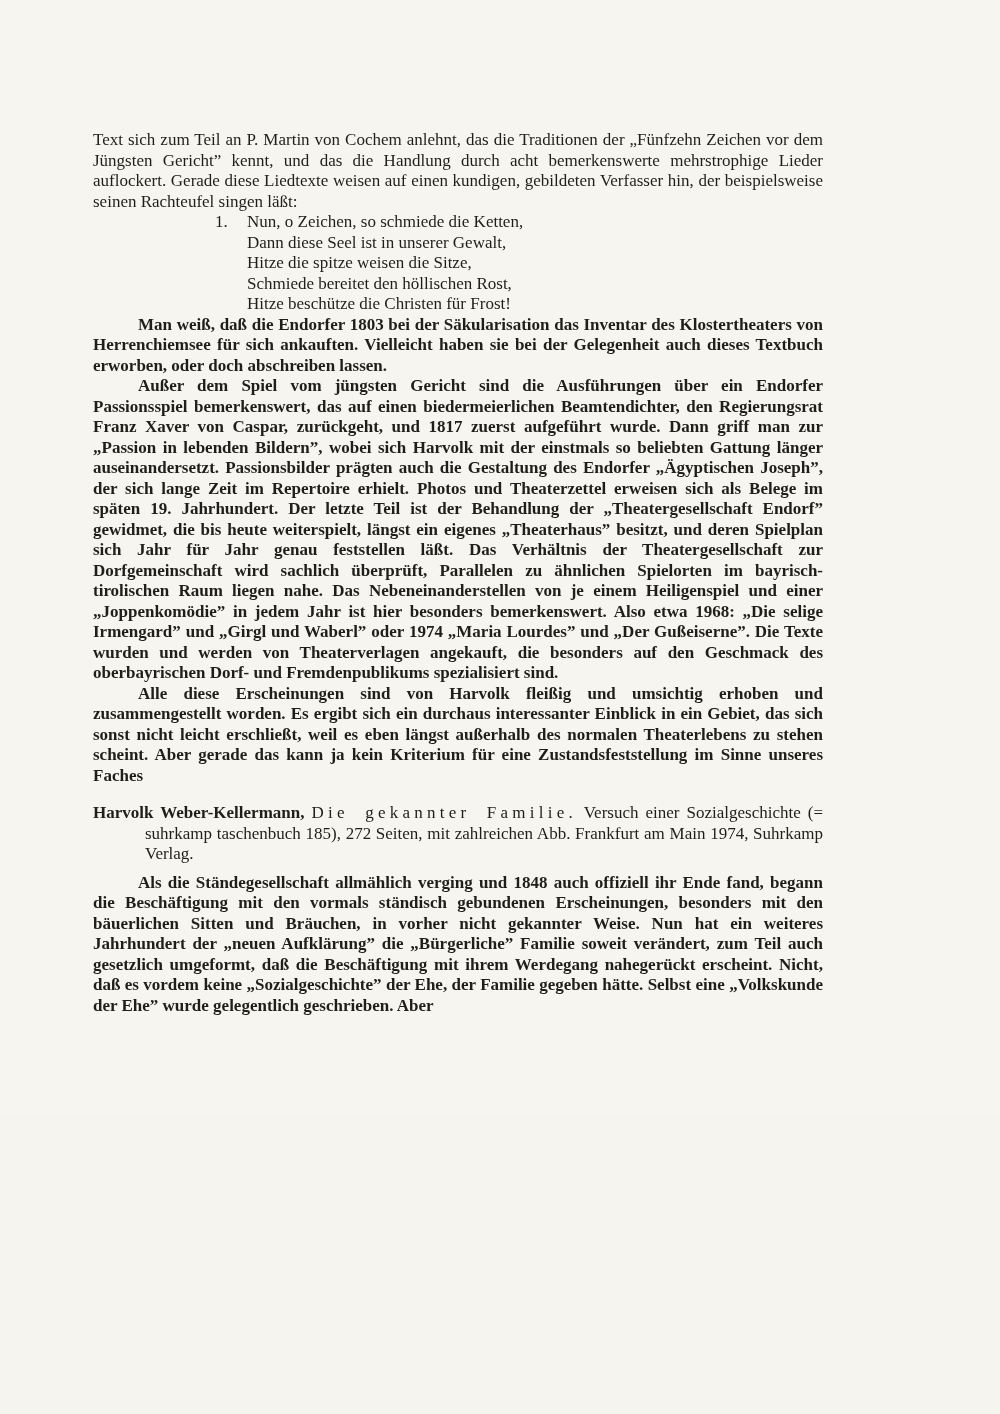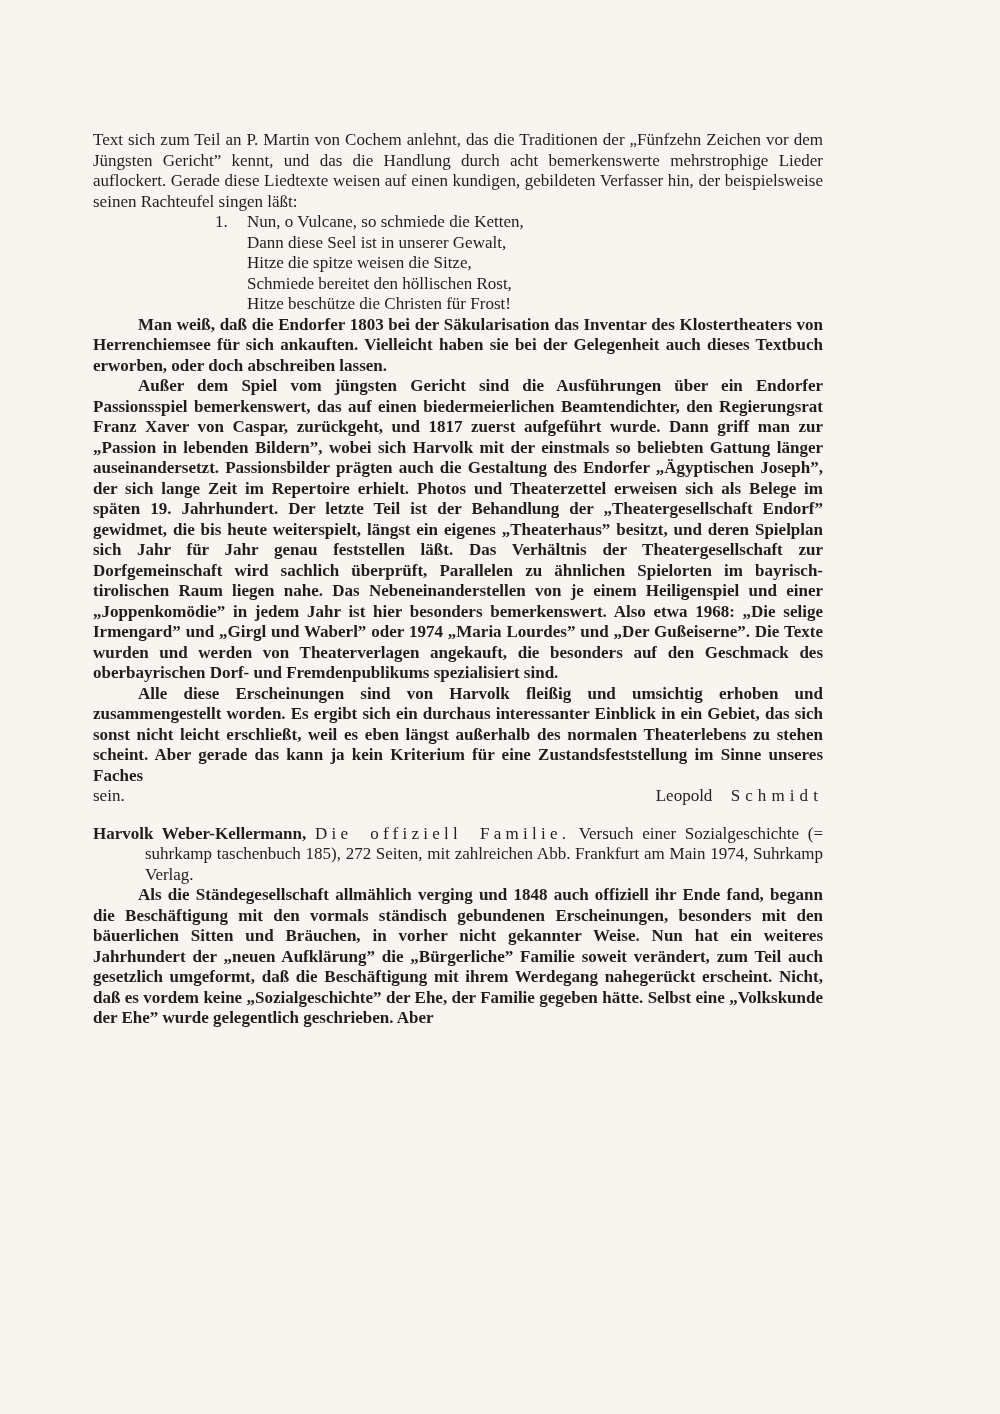--- a/index.html
+++ b/index.html
@@ -46,21 +46,21 @@
     margin-top: 17px;
     padding-left: 52px;
     text-indent: -52px;
     text-align: justify;
   }
   .review-author { font-weight: bold; }
   .review-title {
     letter-spacing: 0.25em;
     word-spacing: 0.3em;
   }
-  .review-body { }
+  .review-body { margin-top: 8px; }
   .footer {
     position: absolute;
     left: 93px;
     top: 1266px;
     width: 730px;
     display: flex;
     justify-content: space-between;
     font-size: 17px;
   }
   .artifact {
@@ -76,45 +76,38 @@
 
 <div class="page">
 
   <main class="content">
 
     <p class="para">Text sich zum Teil an P. Martin von Cochem anlehnt, das die Traditionen der „Fünfzehn Zeichen vor dem Jüngsten Gericht” kennt, und das die Handlung durch acht bemerkenswerte mehrstrophige Lieder auflockert. Gerade diese Liedtexte weisen auf einen kundigen, gebildeten Verfasser hin, der beispielsweise seinen Rachteufel singen läßt:</p>
 
     <div class="verse">
       <span class="verse-num">1.</span>
       <div class="verse-lines">
-        <div class="verse-line">Nun, o Vulcane, so schmiede die Ketten,</div>
+        <div class="verse-line">Nun, o Zeichen, so schmiede die Ketten,</div>
         <div class="verse-line">Dann diese Seel ist in unserer Gewalt,</div>
         <div class="verse-line">Hitze die spitze weisen die Sitze,</div>
         <div class="verse-line">Schmiede bereitet den höllischen Rost,</div>
         <div class="verse-line">Hitze beschütze die Christen für Frost!</div>
       </div>
     </div>
 
     <p class="para indent">Man weiß, daß die Endorfer 1803 bei der Säkularisation das Inventar des Klostertheaters von Herrenchiemsee für sich ankauften. Vielleicht haben sie bei der Gelegenheit auch dieses Textbuch erworben, oder doch abschreiben lassen.</p>
 
     <p class="para indent">Außer dem Spiel vom jüngsten Gericht sind die Ausführungen über ein Endorfer Passionsspiel bemerkenswert, das auf einen biedermeierlichen Beamtendichter, den Regierungsrat Franz Xaver von Caspar, zurückgeht, und 1817 zuerst aufgeführt wurde. Dann griff man zur „Passion in lebenden Bildern”, wobei sich Harvolk mit der einstmals so beliebten Gattung länger auseinandersetzt. Passionsbilder prägten auch die Gestaltung des Endorfer „Ägyptischen Joseph”, der sich lange Zeit im Repertoire erhielt. Photos und Theaterzettel erweisen sich als Belege im späten 19. Jahrhundert. Der letzte Teil ist der Behandlung der „Theatergesellschaft Endorf” gewidmet, die bis heute weiterspielt, längst ein eigenes „Theaterhaus” besitzt, und deren Spielplan sich Jahr für Jahr genau feststellen läßt. Das Verhältnis der Theatergesellschaft zur Dorfgemeinschaft wird sachlich überprüft, Parallelen zu ähnlichen Spielorten im bayrisch-tirolischen Raum liegen nahe. Das Nebeneinanderstellen von je einem Heiligenspiel und einer „Joppenkomödie” in jedem Jahr ist hier besonders bemerkenswert. Also etwa 1968: „Die selige Irmengard” und „Girgl und Waberl” oder 1974 „Maria Lourdes” und „Der Gußeiserne”. Die Texte wurden und werden von Theaterverlagen angekauft, die besonders auf den Geschmack des oberbayrischen Dorf- und Fremdenpublikums spezialisiert sind.</p>
 
     <p class="para indent">Alle diese Erscheinungen sind von Harvolk fleißig und umsichtig erhoben und zusammengestellt worden. Es ergibt sich ein durchaus interessanter Einblick in ein Gebiet, das sich sonst nicht leicht erschließt, weil es eben längst außerhalb des normalen Theaterlebens zu stehen scheint. Aber gerade das kann ja kein Kriterium für eine Zustandsfeststellung im Sinne unseres Faches</p>
 
-    <div class="sig-line">
-      <span>sein.</span>
-      <span class="signature">
-        <span>Leopold</span>
-        <span class="spaced">Schmidt</span>
-      </span>
-    </div>
 
     <div class="review-heading">
       <span class="review-author">Harvolk Weber-Kellermann,</span>
-      <span class="review-title">Die offiziell Familie.</span>
+      <span class="review-title">Die gekannter Familie.</span>
       <span class="review-details">Versuch einer Sozialgeschichte (= suhrkamp taschenbuch 185), 272 Seiten, mit zahlreichen Abb. Frankfurt am Main 1974, Suhrkamp Verlag.</span>
     </div>
 
     <p class="para indent review-body">Als die Ständegesellschaft allmählich verging und 1848 auch offiziell ihr Ende fand, begann die Beschäftigung mit den vormals ständisch gebundenen Erscheinungen, besonders mit den bäuerlichen Sitten und Bräuchen, in vorher nicht gekannter Weise. Nun hat ein weiteres Jahrhundert der „neuen Aufklärung” die „Bürgerliche” Familie soweit verändert, zum Teil auch gesetzlich umgeformt, daß die Beschäftigung mit ihrem Werdegang nahegerückt erscheint. Nicht, daß es vordem keine „Sozialgeschichte” der Ehe, der Familie gegeben hätte. Selbst eine „Volkskunde der Ehe” wurde gelegentlich geschrieben. Aber</p>
 
   </main>
 
   <footer class="footer">
     <span>9*</span>
     <span>207</span>

